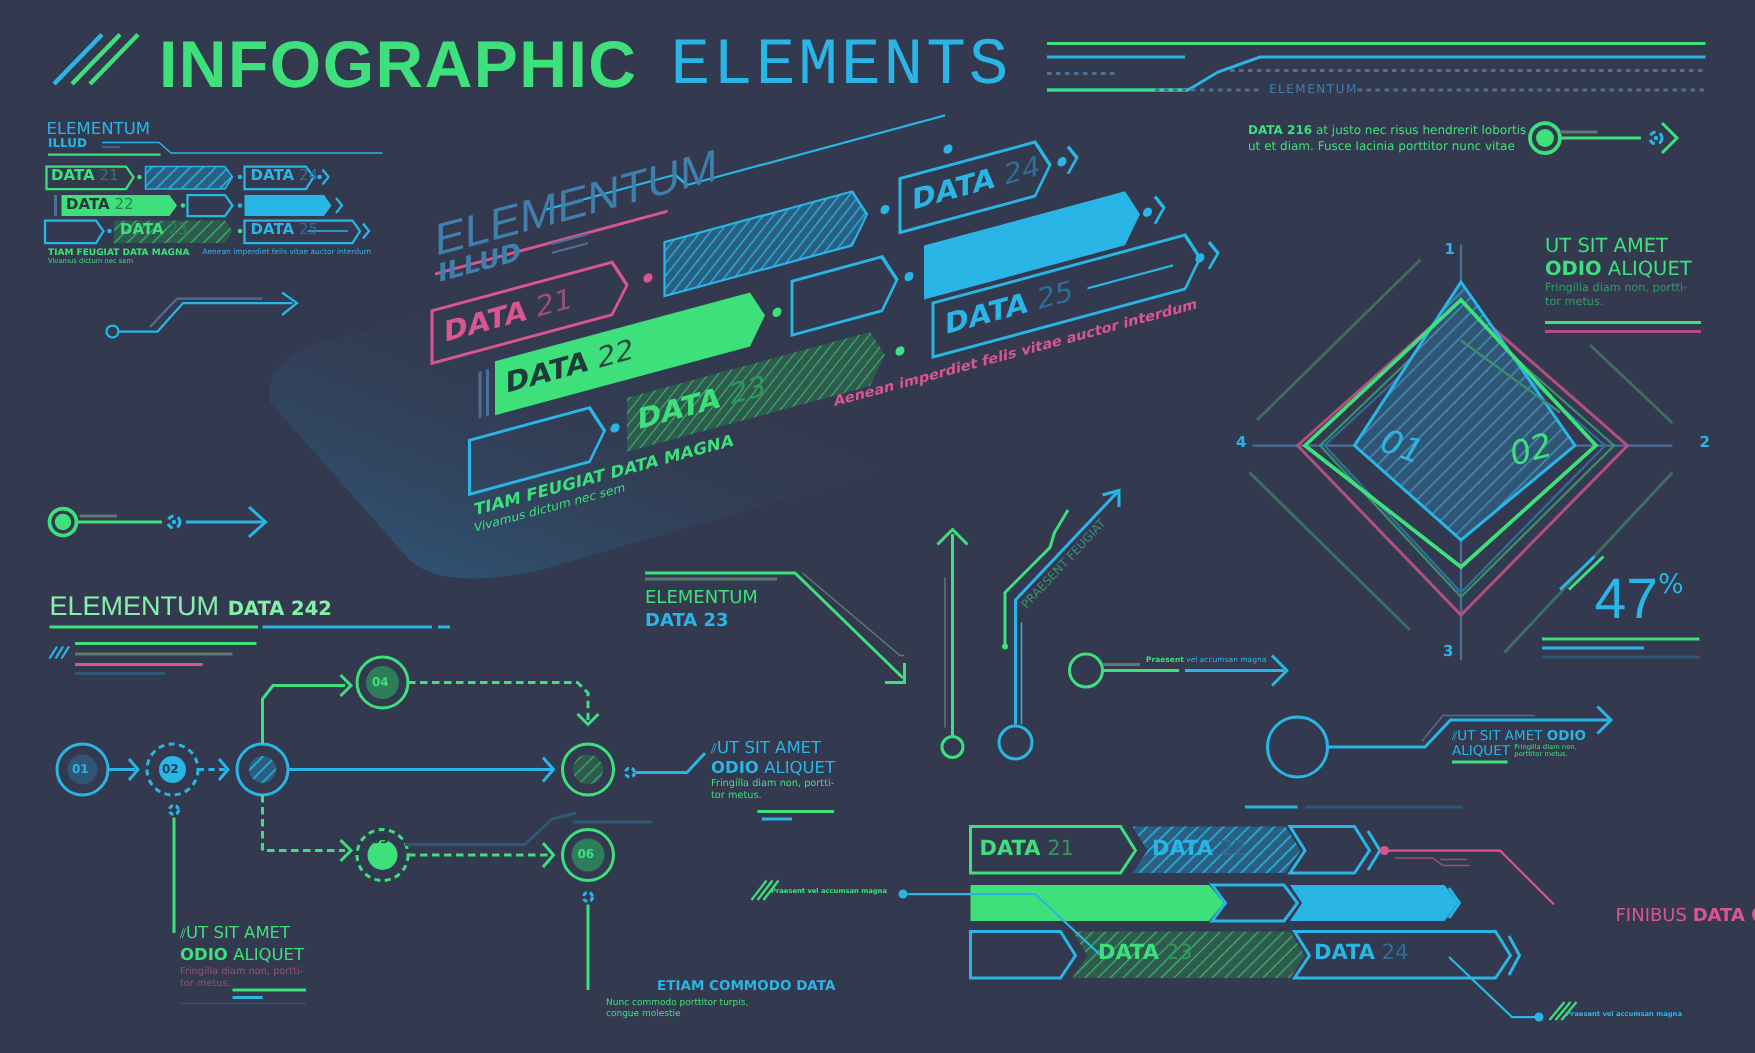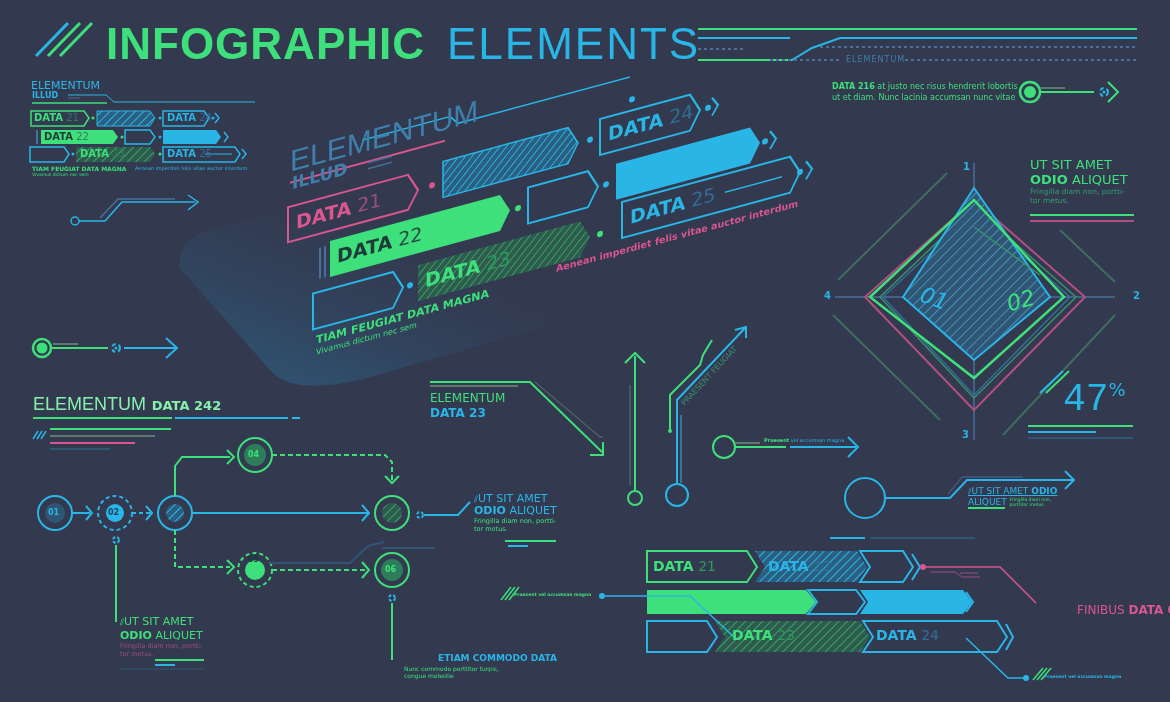--- a/index.html
+++ b/index.html
@@ -315,27 +315,27 @@
     </g>
     <g stroke="#3de07a">
       <line x1="501" y1="600" x2="511" y2="587"></line>
         <line x1="505" y1="600" x2="515" y2="587"></line>
         <line x1="509" y1="600" x2="519" y2="587"></line>
     </g>
   </g>
 </svg>
 
 <div class="t green" style="left:106px;top:22px;font-size:44px;font-weight:bold;letter-spacing:1px;font-family:'Liberation Sans',sans-serif;">INFOGRAPHIC</div>
-<div class="t blue" style="left:447px;top:22px;font-size:44px;letter-spacing:2px;font-family:Liberation Sans, sans-serif;font-weight:normal;">ELEMENTS</div>
+<div class="t blue" style="left:447px;top:22px;font-size:44px;letter-spacing:2px;font-family:Liberation Mono, monospace;font-weight:normal;">ELEMENTS</div>
 
 <div class="t" style="left:846px;top:56px;font-size:8px;color:#3f7fab;letter-spacing:1px;">ELEMENTUM</div>
 <div class="abs" style="left:832px;top:81px;font-size:8px;line-height:11px;color:#3de07a;">
   <span class="b">DATA 216</span>
   <span>at justo nec risus hendrerit lobortis</span><br>
-  <span>ut et diam. Nunc lacinia accumsan nunc vitae</span>
+  <span>ut et diam. Fusce lacinia porttitor nunc vitae</span>
 </div>
 
 <div class="t" style="left:31px;top:80px;font-size:11px;color:#29b6e6;">ELEMENTUM</div>
 <div class="t b" style="left:32px;top:92px;font-size:8px;color:#29b6e6;">ILLUD</div>
 <div class="t" style="left:34px;top:113px;font-size:10px;color:#3de07a;"><span class="b">DATA</span> <span style="color:#2e7d5a;">21</span></div>
 <div class="t" style="left:44px;top:132px;font-size:10px;color:#1e3a3a;"><span class="b">DATA</span> <span style="color:#2e7d5a;">22</span></div>
 <div class="t" style="left:80px;top:149px;font-size:10px;color:#3de07a;"><span class="b">DATA</span> <span style="color:#2e7d5a;">23</span></div>
 <div class="t" style="left:167px;top:113px;font-size:10px;color:#29b6e6;"><span class="b">DATA</span> <span style="color:#2f6e97;">24</span></div>
 <div class="t" style="left:167px;top:149px;font-size:10px;color:#29b6e6;"><span class="b">DATA</span> <span style="color:#2f6e97;">25</span></div>
 <div class="t b green" style="left:32px;top:166px;font-size:6px;">TIAM FEUGIAT DATA MAGNA</div>
@@ -360,21 +360,21 @@
 <div class="t b" style="left:962px;top:430px;font-size:10px;color:#29b6e6;">3</div>
 <div class="t b" style="left:824px;top:291px;font-size:10px;color:#29b6e6;">4</div>
 <div class="t" style="left:920px;top:288px;font-size:22px;font-style:italic;color:#29b6e6;transform:rotate(20deg);">01</div>
 <div class="t" style="left:1007px;top:290px;font-size:22px;font-style:italic;color:#3de07a;transform:rotate(-15deg);">02</div>
 <div class="abs" style="left:1030px;top:157px;line-height:15px;">
   <div style="font-size:13px;color:#3de07a;">UT SIT AMET</div>
   <div style="font-size:13px;color:#3de07a;"><span class="b">ODIO</span> <span>ALIQUET</span></div>
   <div style="font-size:7.5px;line-height:9px;color:#2f9e6a;">Fringilla diam non, portti-</div>
   <div style="font-size:7.5px;line-height:9px;color:#2f9e6a;">tor metus.</div>
 </div>
-<div class="t" style="left:1063px;top:381px;color:#29b6e6;"><span style="font-size:38px;font-family:Liberation Mono, monospace;text-align:right;">47</span><span style="font-size:18px;vertical-align:top;">%</span></div>
+<div class="t" style="left:1063px;top:381px;color:#29b6e6;"><span style="font-size:38px;font-family:Liberation Sans, sans-serif;text-align:right;">47</span><span style="font-size:18px;vertical-align:top;">%</span></div>
 
 <div class="t" style="left:33px;top:395px;font-size:18px;color:#86efac;"><span style="font-family:'Liberation Sans',sans-serif;">ELEMENTUM</span> <span class="b" style="font-size:13px;">DATA 242</span></div>
 
 <div class="t b" style="left:48px;top:509px;font-size:8px;color:#29b6e6;">01</div>
 <div class="t b" style="left:108px;top:509px;font-size:8px;color:#1b3e5a;">02</div>
 <div class="t b" style="left:248px;top:451px;font-size:8px;color:#3de07a;">04</div>
 <div class="t b" style="left:248px;top:556px;font-size:8px;color:#1e3a3a;">05</div>
 <div class="t b" style="left:385px;top:566px;font-size:8px;color:#3de07a;">06</div>
 
 <div class="abs" style="left:474px;top:493px;line-height:12px;">
@@ -394,21 +394,21 @@
   <div style="font-size:6px;line-height:7px;color:#3de07a;margin-left:8px;margin-top:2px;">Nunc commodo porttitor turpis,</div>
   <div style="font-size:6px;line-height:7px;color:#3de07a;margin-left:8px;">congue molestie</div>
 </div>
 
 <div class="t" style="left:430px;top:392px;font-size:12px;color:#3de07a;">ELEMENTUM</div>
 <div class="t b blue" style="left:430px;top:407px;font-size:12px;">DATA 23</div>
 <div class="t" style="left:680px;top:402px;font-size:8px;color:#3a8f6e;transform:rotate(-47deg);transform-origin:0 0;">PRAESENT FEUGIAT</div>
 <div class="t" style="left:764px;top:438px;font-size:5px;"><span class="b green">Praesent</span> <span class="blue">vel accumsan magna</span></div>
 
 <div class="abs" style="left:968px;top:486px;line-height:10px;">
-  <div style="font-size:9px;color:#29b6e6;text-decoration:underline;"><span style="font-size:8px;">⫽</span><span>UT SIT AMET</span> <span class="b">ODIO</span></div>
+  <div style="font-size:9px;color:#29b6e6;"><span style="font-size:8px;">⫽</span><span>UT SIT AMET</span> <span class="b">ODIO</span></div>
   <div style="font-size:9px;color:#29b6e6;"><span>ALIQUET</span> <span style="display:inline-block;font-size:4.5px;line-height:5px;color:#3de07a;vertical-align:top;"><span>Fringilla diam non,</span><br><span>porttitor metus.</span></span></div>
 </div>
 
 <div class="t" style="left:653px;top:559px;font-size:14px;color:#3de07a;"><span class="b">DATA</span> <span style="color:#2e9a5a;">21</span></div>
 <div class="t" style="left:768px;top:559px;font-size:14px;color:#29b6e6;"><span class="b">DATA</span> <span style="color:#2f6e97;">22</span></div>
 <div class="t" style="left:732px;top:628px;font-size:14px;color:#3de07a;"><span class="b">DATA</span> <span style="color:#2e9a5a;">23</span></div>
 <div class="t" style="left:876px;top:628px;font-size:14px;color:#29b6e6;"><span class="b">DATA</span> <span style="color:#2f6e97;">24</span></div>
 <div class="t b green" style="left:514px;top:593px;font-size:4.5px;">Praesent vel accumsan magna</div>
 <div class="t b blue" style="left:1044px;top:675px;font-size:4.5px;">Praesent vel accumsan magna</div>
 <div class="t" style="left:1035px;top:604px;font-size:12px;color:#d9568f;margin-left:42px;"><span>FINIBUS</span> <span class="b">DATA 02</span></div>

